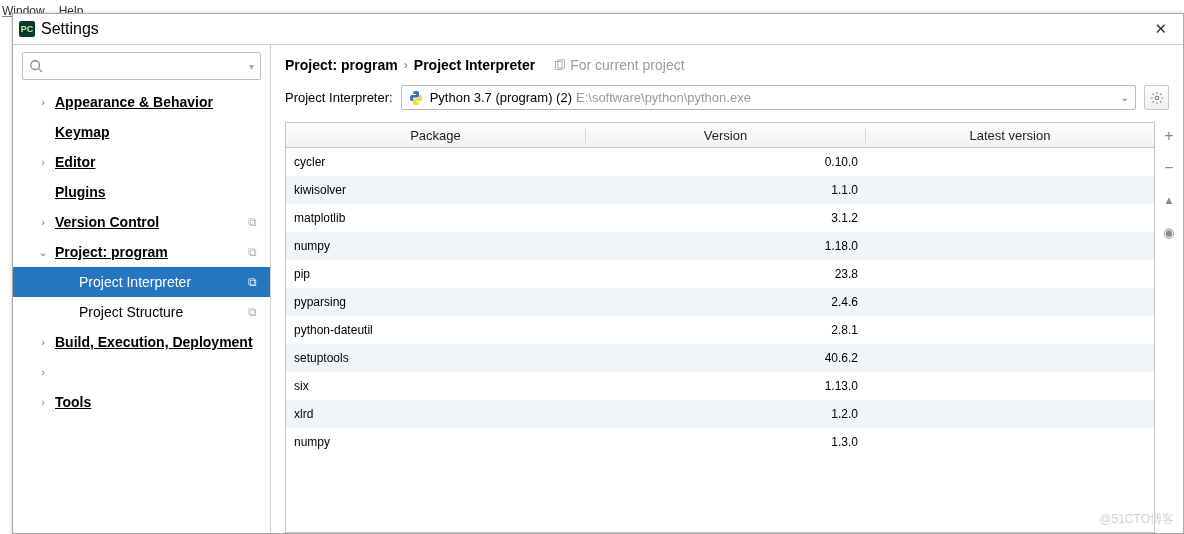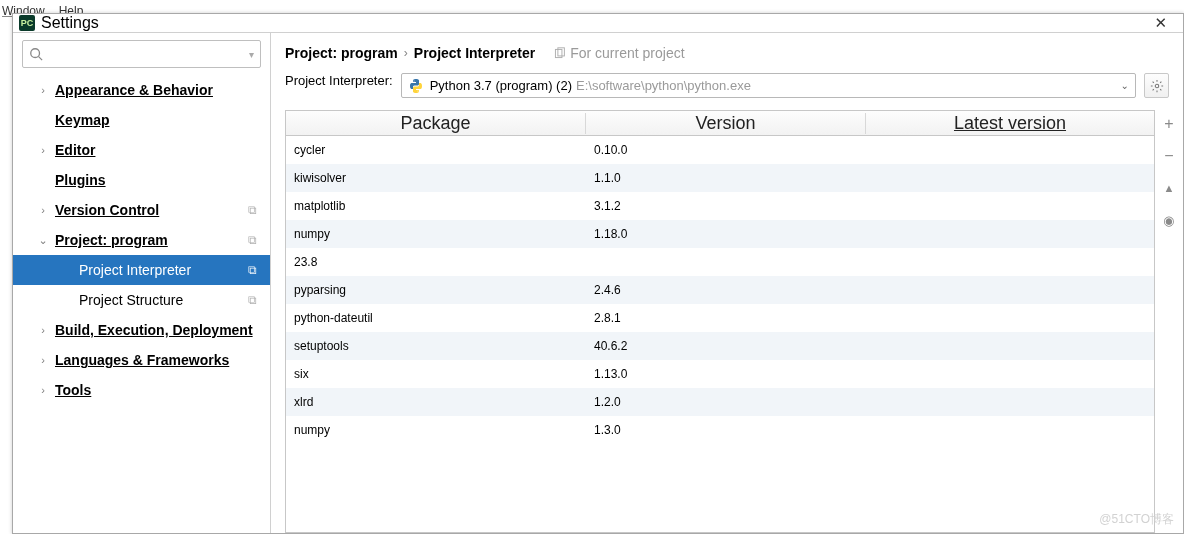--- a/index.html
+++ b/index.html
@@ -5,21 +5,21 @@
 * { margin: 0; padding: 0; box-sizing: border-box; font-family: "Segoe UI", Arial, sans-serif; }
 body { background: #fff; font-size: 13px; color: #000; }
 
 .outer { width: 1184px; height: 534px; position: relative; overflow: hidden; }
 
 .menu-frag { position: absolute; top: 4px; left: 0; height: 13px; font-size: 12px; color: #333; display: flex; gap: 14px; padding-left: 2px; }
 .menu-frag span { text-decoration: underline; text-decoration-color: #888; }
 
 .window { position: absolute; top: 13px; left: 12px; right: 0; bottom: 0; border: 1px solid #a8a8a8; background: #fff; display: flex; flex-direction: column; box-shadow: 0 0 4px rgba(0,0,0,0.2); }
 
-.titlebar { height: 19px; display: flex; align-items: center; padding: 0 6px; border-bottom: 1px solid #d0d0d0; }
+.titlebar { height: 31px; display: flex; align-items: center; padding: 0 6px; border-bottom: 1px solid #d0d0d0; }
 .titlebar .pc-icon { width: 16px; height: 16px; background: #0a3a2a; color: #c8f0a0; font-size: 9px; font-weight: bold; display: inline-flex; align-items: center; justify-content: center; border-radius: 2px; margin-right: 6px; }
 .titlebar .title { font-size: 16px; }
 .titlebar .spacer { flex: 1; }
 .titlebar .close { font-size: 15px; padding: 2px 10px; color: #333; }
 
 .content { flex: 1; display: flex; min-height: 0; }
 
 
 .sidebar { width: 258px; border-right: 1px solid #d0d0d0; display: flex; flex-direction: column; background: #fff; }
 .searchbox { margin: 7px 9px; height: 28px; border: 1px solid #bfbfbf; border-radius: 2px; display: flex; align-items: center; padding: 0 6px; }
@@ -42,41 +42,41 @@
 
 
 .main { flex: 1; display: flex; flex-direction: column; padding: 0; min-width: 0; }
 
 .crumbs { display: flex; align-items: center; height: 40px; padding: 0 14px; font-size: 14px; gap: 6px; }
 .crumbs .strong { font-weight: 600; }
 .crumbs .sep { color: #888; font-size: 12px; }
 .crumbs .for-proj { margin-left: 12px; color: #9a9a9a; display: inline-flex; align-items: center; gap: 4px; }
 .crumbs .for-proj svg { width: 13px; height: 13px; stroke: #b0b0b0; }
 
-.interpreter-row { display: flex; padding: 0 14px 12px 14px; gap: 8px; }
+.interpreter-row { display: flex; align-items: center; padding: 0 14px 12px 14px; gap: 8px; }
 .interpreter-row .lbl { font-size: 13px; }
 .interpreter-select { flex: 1; height: 25px; border: 1px solid #b8b8b8; border-radius: 2px; background: #fff; display: flex; align-items: center; padding: 0 6px; font-size: 13px; position: relative; }
 .interpreter-select .py-icon { width: 16px; height: 16px; margin-right: 6px; }
 .interpreter-select .path { color: #9a9a9a; margin-left: 4px; }
 .interpreter-select .dd { position: absolute; right: 6px; color: #666; font-size: 10px; }
 .gear-btn { width: 25px; height: 25px; border: 1px solid #c8c8c8; border-radius: 2px; background: linear-gradient(#fdfdfd,#f0f0f0); display: inline-flex; align-items: center; justify-content: center; color: #666; }
 
 .table-area { flex: 1; display: flex; padding: 0 0 0 14px; min-height: 0; }
 .table-wrap { flex: 1; border: 1px solid #c7c7c7; overflow: hidden; display: flex; flex-direction: column; }
 .thead { display: flex; background: linear-gradient(#fdfdfd,#f2f2f2); border-bottom: 1px solid #c7c7c7; height: 25px; align-items: center; }
-.thead .th { text-align: center; font-size: 18px; color: #222; }
+.thead .th { text-align: center; font-size: 13px; color: #222; }
 .thead .th:not(:last-child) { border-right: 1px solid #d8d8d8; }
 .tbody { flex: 1; overflow-y: auto; }
 .trow { display: flex; height: 28px; align-items: center; font-size: 12px; }
 .trow:nth-child(odd) { background: #fff; }
 .trow:nth-child(even) { background: #f1f5f9; }
 .td { padding: 0 8px; }
 .col-pkg { width: 300px; }
-.col-ver { width: 280px; }
-.col-lat { flex: 1; text-decoration: underline; }
+.col-ver { width: 280px; text-align: right; }
+.col-lat { flex: 1; }
 
 .sidebtns { width: 28px; display: flex; flex-direction: column; align-items: center; gap: 12px; padding-top: 4px; }
 .sidebtn { width: 20px; height: 20px; display: inline-flex; align-items: center; justify-content: center; color: #8a8a8a; font-size: 16px; cursor: pointer; }
 
 .watermark { position: absolute; right: 10px; bottom: 6px; color: #d2d2d2; font-size: 12px; }
 </style>
 </head>
 <body>
 
 <div class="outer">
@@ -140,21 +140,20 @@
               <span class="chev"></span>
               <span class="lbl">Project Structure</span>
               <span class="copy-icon">⧉</span>
             </div>
             <div class="tree-item lvl1 bold">
               <span class="chev">›</span>
               <span class="lbl">Build, Execution, Deployment</span>
             </div>
             <div class="tree-item lvl1 bold">
               <span class="chev">›</span>
-              <span class="lbl">Languages &amp; Frameworks</span>
             </div>
             <div class="tree-item lvl1 bold">
               <span class="chev">›</span>
               <span class="lbl">Tools</span>
             </div>
           </div>
       </div>
 
       <div class="main">
         <div class="crumbs">
@@ -211,20 +210,21 @@
                   <div class="td col-pkg">matplotlib</div>
                   <div class="td col-ver">3.1.2</div>
                   <div class="td col-lat"></div>
                 </div>
                 <div class="trow">
                   <div class="td col-pkg">numpy</div>
                   <div class="td col-ver">1.18.0</div>
                   <div class="td col-lat"></div>
                 </div>
                 <div class="trow">
+                  <div class="td col-pkg">pip</div>
                   <div class="td col-ver">23.8</div>
                   <div class="td col-lat"></div>
                 </div>
                 <div class="trow">
                   <div class="td col-pkg">pyparsing</div>
                   <div class="td col-ver">2.4.6</div>
                   <div class="td col-lat"></div>
                 </div>
                 <div class="trow">
                   <div class="td col-pkg">python-dateutil</div>

